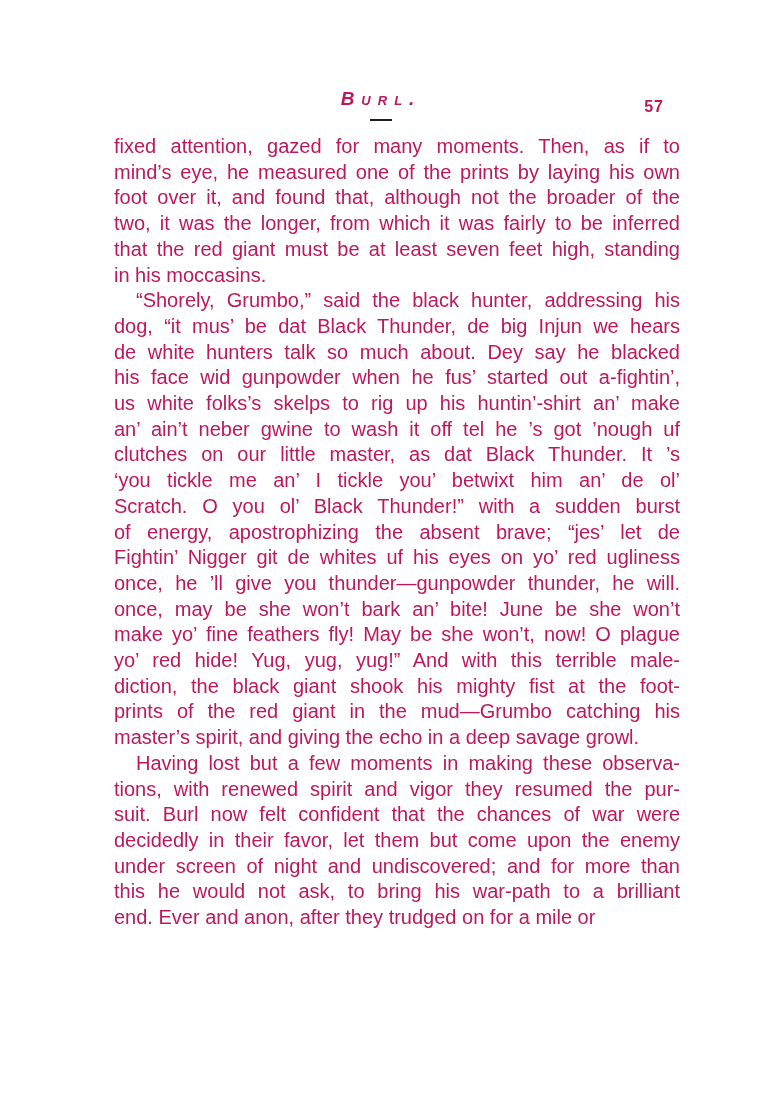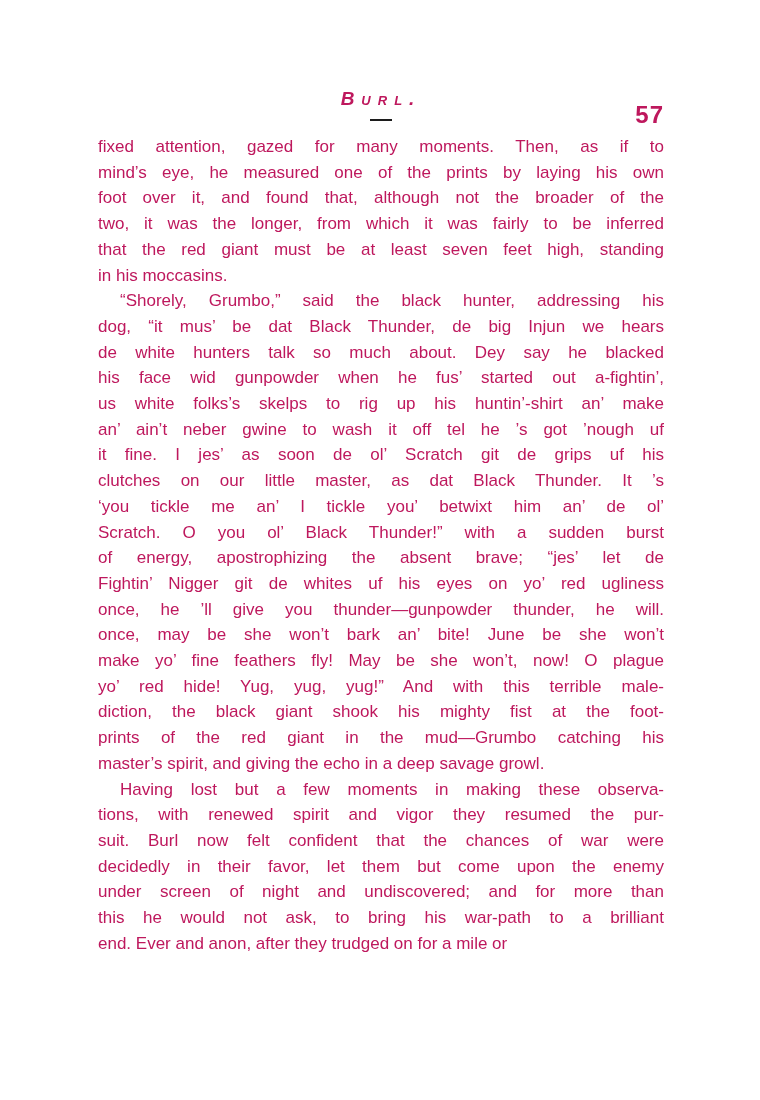--- a/index.html
+++ b/index.html
@@ -32,41 +32,41 @@
     font-style: italic;
     font-weight: bold;
     font-variant: small-caps;
     letter-spacing: 7px;
     font-size: 19px;
     line-height: 22px;
   }
   .page-number {
     position: absolute;
     right: 0;
-    top: 16px;
+    top: 8px;
     font-weight: bold;
-    font-size: 24px;
+    font-size: 16px;
     line-height: 22px;
     letter-spacing: 1px;
   }
   .head-rule {
     position: absolute;
     top: 31px;
     left: 50%;
     width: 22px;
     height: 0;
     border-top: 2px solid #1c1c1c;
     transform: translateX(-50%);
   }
   .text-block {
     position: absolute;
     top: 46px;
-    left: 0;
+    left: 16px;
     width: 100%;
-    font-size: 17px;
+    font-size: 20px;
     line-height: 25.7px;
   }
   .paragraph {
     margin: 0;
   }
   .line {
     text-align: justify;
     text-align-last: justify;
   }
   .line.para-end {
@@ -95,21 +95,20 @@
           <div class="line">that the red giant must be at least seven feet high, standing</div>
           <div class="line para-end">in his moccasins.</div>
         </div>
         <div class="paragraph">
           <div class="line indent">“Shorely, Grumbo,” said the black hunter, addressing his</div>
           <div class="line">dog, “it mus’ be dat Black Thunder, de big Injun we hears</div>
           <div class="line">de white hunters talk so much about.  Dey say he blacked</div>
           <div class="line">his face wid gunpowder when he fus’ started out a-fightin’,</div>
           <div class="line">us white folks’s skelps to rig up his huntin’-shirt an’ make</div>
           <div class="line">an’ ain’t neber gwine to wash it off tel he ’s got ’nough uf</div>
-          <div class="line">it fine.  I jes’ as soon de ol’ Scratch git de grips uf his</div>
           <div class="line">clutches on our little master, as dat Black Thunder.  It ’s</div>
           <div class="line">‘you tickle me an’ I tickle you’ betwixt him an’ de ol’</div>
           <div class="line">Scratch.  O you ol’ Black Thunder!” with a sudden burst</div>
           <div class="line">of energy, apostrophizing the absent brave; “jes’ let de</div>
           <div class="line">Fightin’ Nigger git de whites uf his eyes on yo’ red ugliness</div>
           <div class="line">once, he ’ll give you thunder—gunpowder thunder, he will.</div>
           <div class="line">once, may be she won’t bark an’ bite!  June be she won’t</div>
           <div class="line">make yo’ fine feathers fly!  May be she won’t, now!  O plague</div>
           <div class="line">yo’ red hide!  Yug, yug, yug!”  And with this terrible male-</div>
           <div class="line">diction, the black giant shook his mighty fist at the foot-</div>

